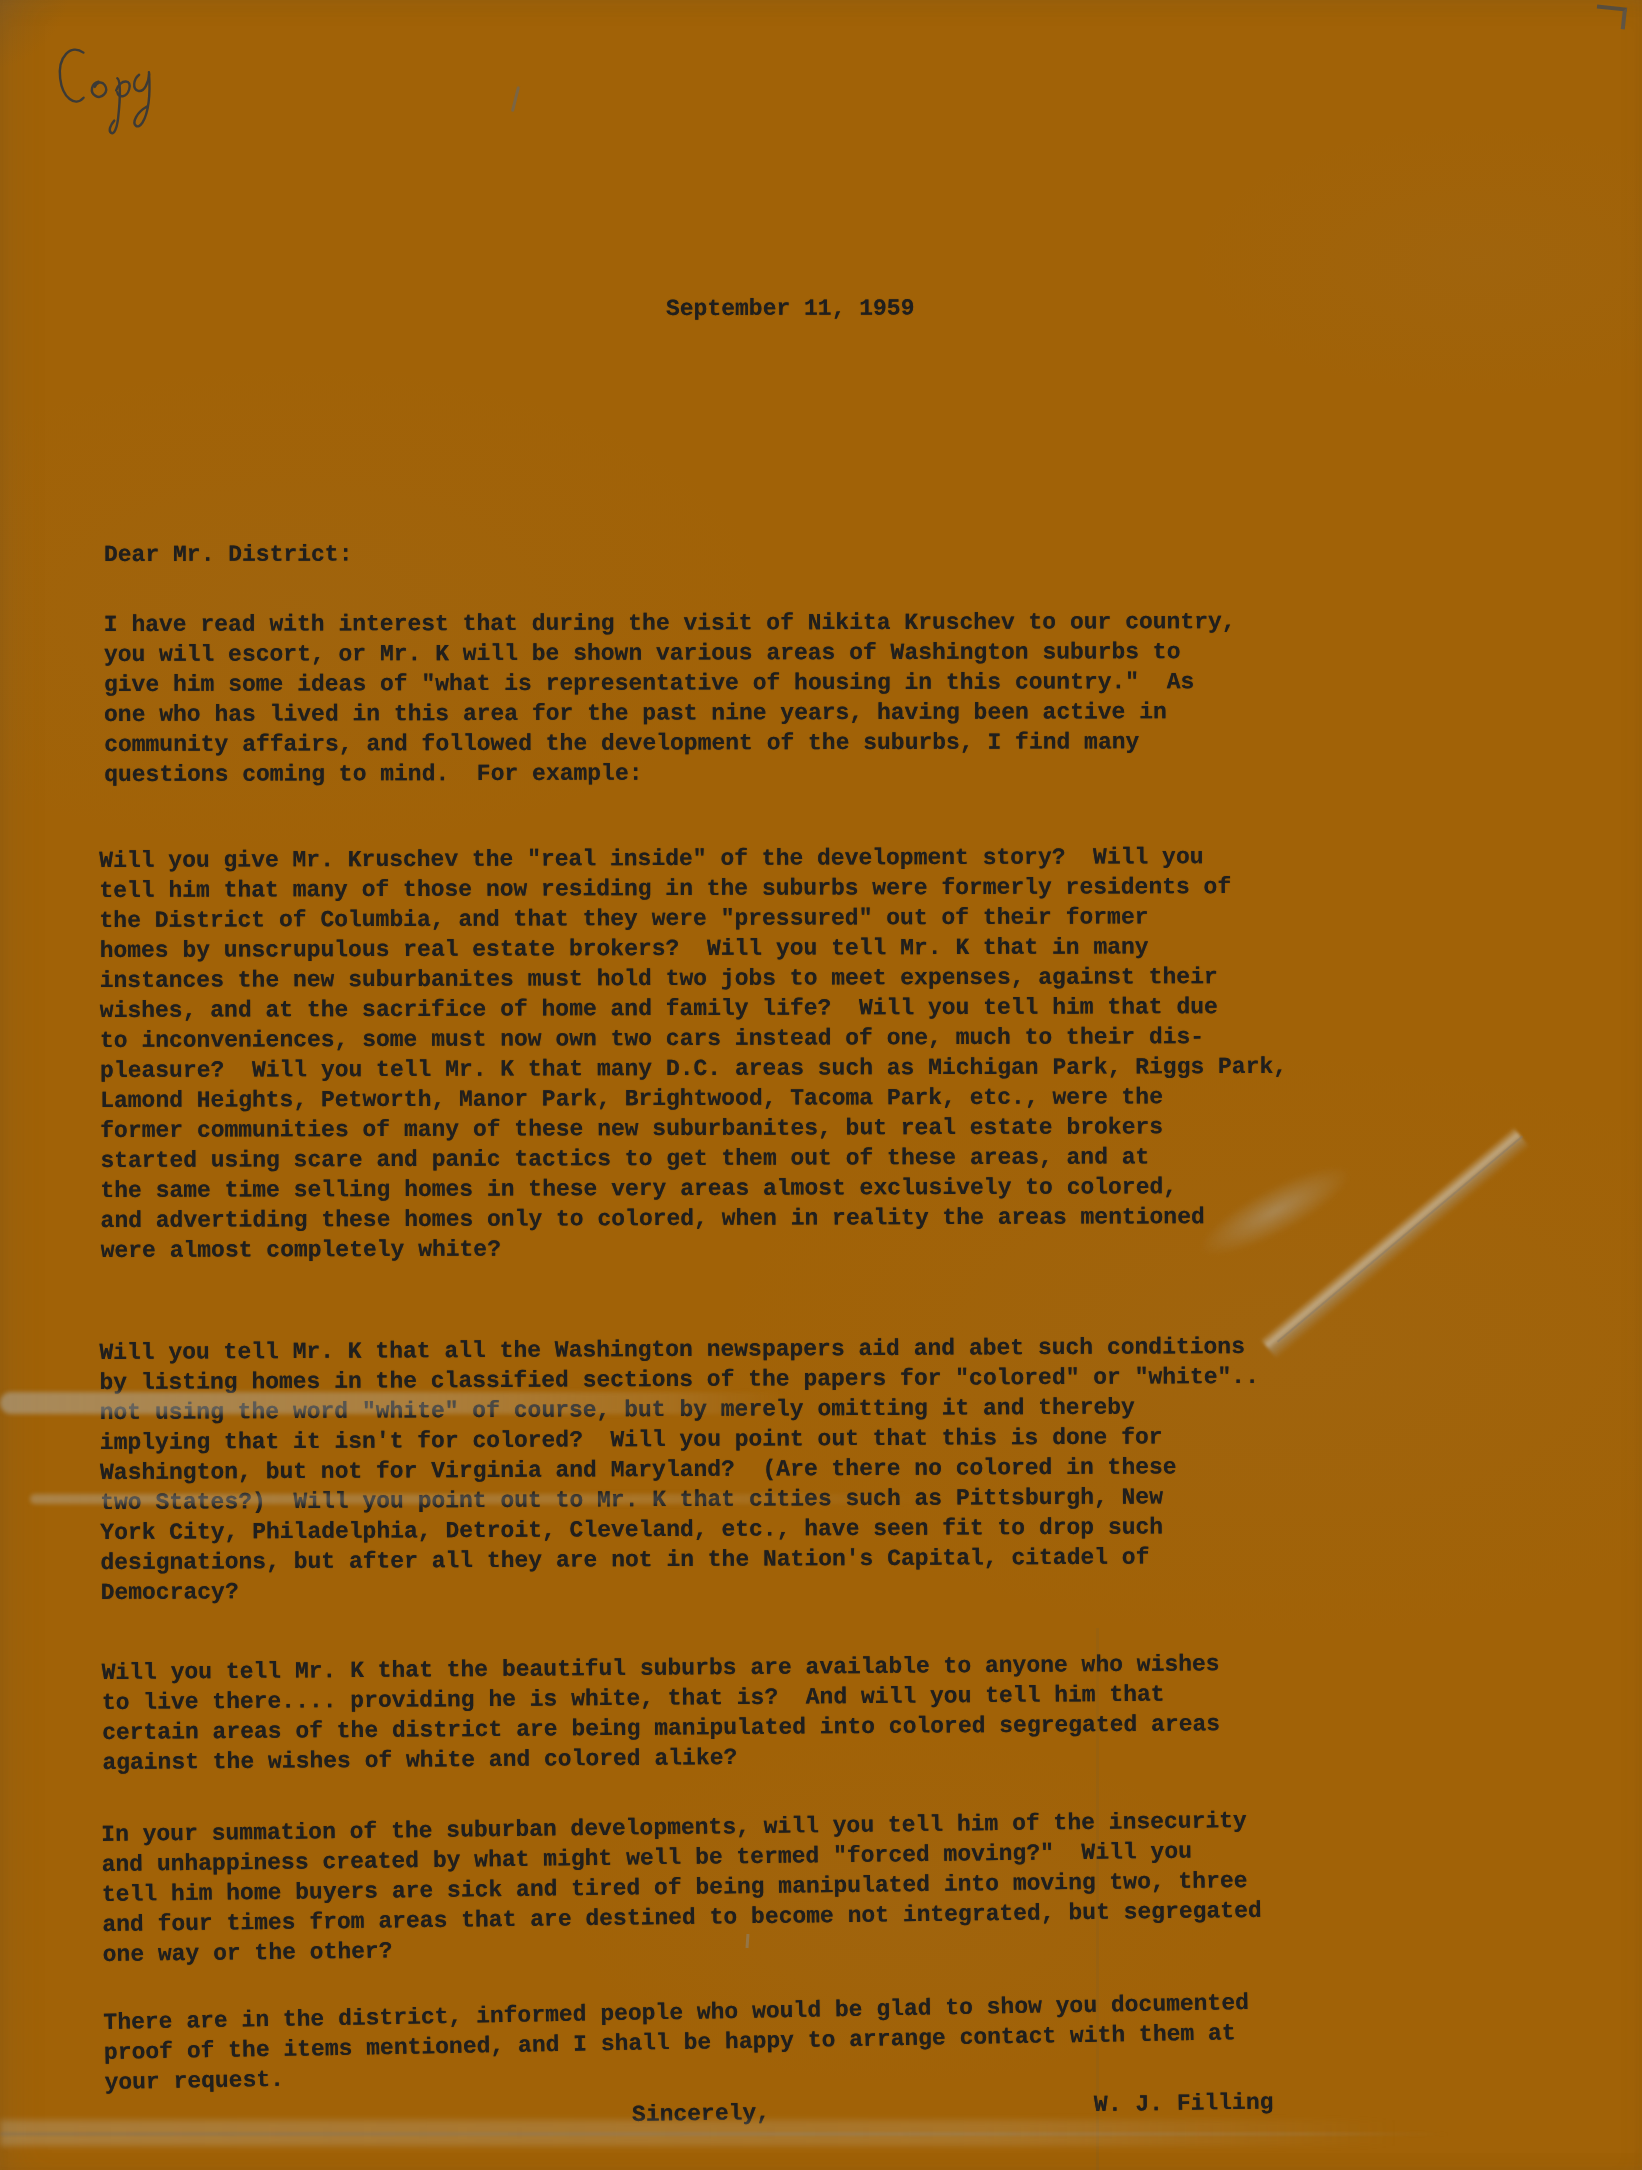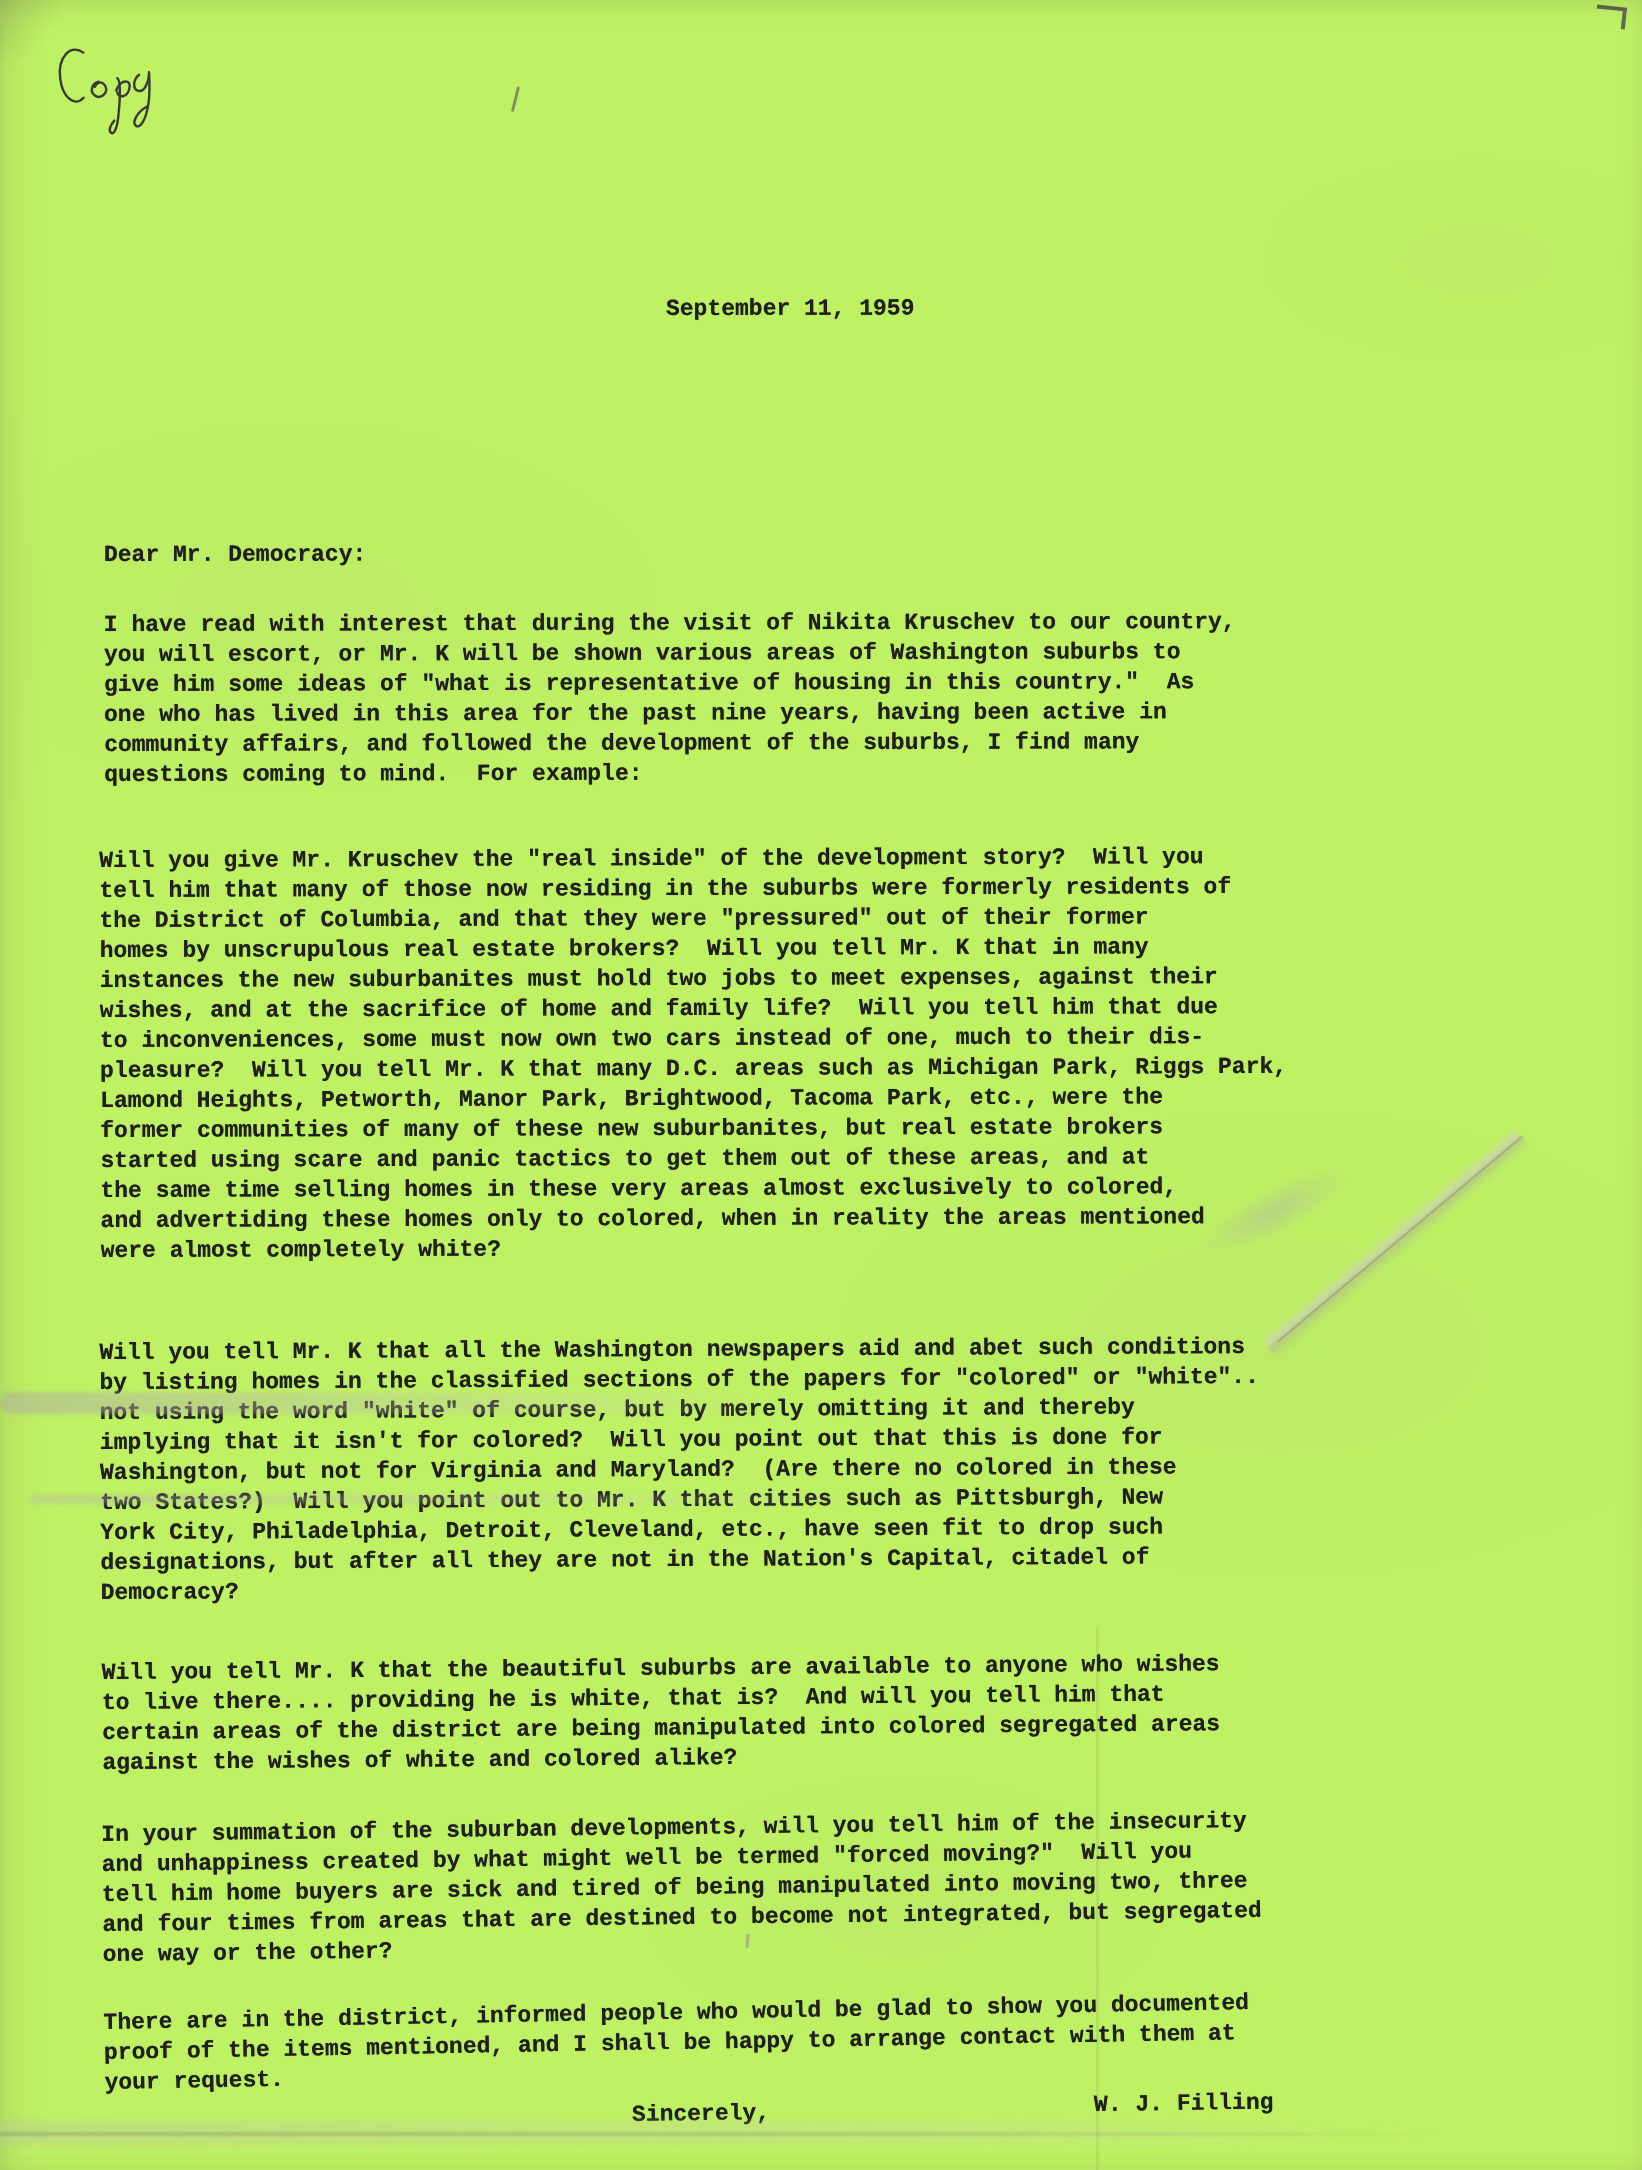--- a/index.html
+++ b/index.html
@@ -1,19 +1,19 @@
 <!DOCTYPE html>
 <html><head>
 <meta charset="utf-8">
 <style>
   html,body{margin:0;padding:0;background:#e8e7e4;}
   .page{
     position:relative;
     width:1642px;height:2170px;
-    background:#bef264;
+    background:#a16207;
     overflow:hidden;
     box-shadow:inset 28px 0 45px -30px rgba(90,85,75,.25),
                inset 0 18px 30px -22px rgba(90,85,75,.22),
                inset -18px 0 30px -24px rgba(90,85,75,.14),
                inset 0 -14px 26px -20px rgba(90,85,75,.12);
     font-family:"Liberation Mono","DejaVu Sans Mono",monospace;
   }
   .page::before{
     content:"";position:absolute;inset:0;pointer-events:none;
     background:
@@ -114,21 +114,21 @@
     </svg>
     <span class="hidden-label">Copy</span>
   </div>
 
   <div class="pen-speck"></div>
   <div class="speck2"></div>
 
   <div class="tw" style="left:666px;top:294px;transform:rotate(-0.1deg);">September 11, 1959</div>
 
 
-  <div class="tw" style="left:104px;top:540px;transform:rotate(-0.1deg);">Dear Mr. Democracy:</div>
+  <div class="tw" style="left:104px;top:540px;transform:rotate(-0.1deg);">Dear Mr. District:</div>
 
   <div class="tw" style="left:104px;top:610px;transform:rotate(-0.15deg);">I have read with interest that during the visit of Nikita Kruschev to our country,
 you will escort, or Mr. K will be shown various areas of Washington suburbs to
 give him some ideas of "what is representative of housing in this country."  As
 one who has lived in this area for the past nine years, having been active in
 community affairs, and followed the development of the suburbs, I find many
 questions coming to mind.  For example:</div>
 
   <div class="tw" style="left:100px;top:846px;transform:rotate(-0.2deg);">Will you give Mr. Kruschev the "real inside" of the development story?  Will you
 tell him that many of those now residing in the suburbs were formerly residents of

